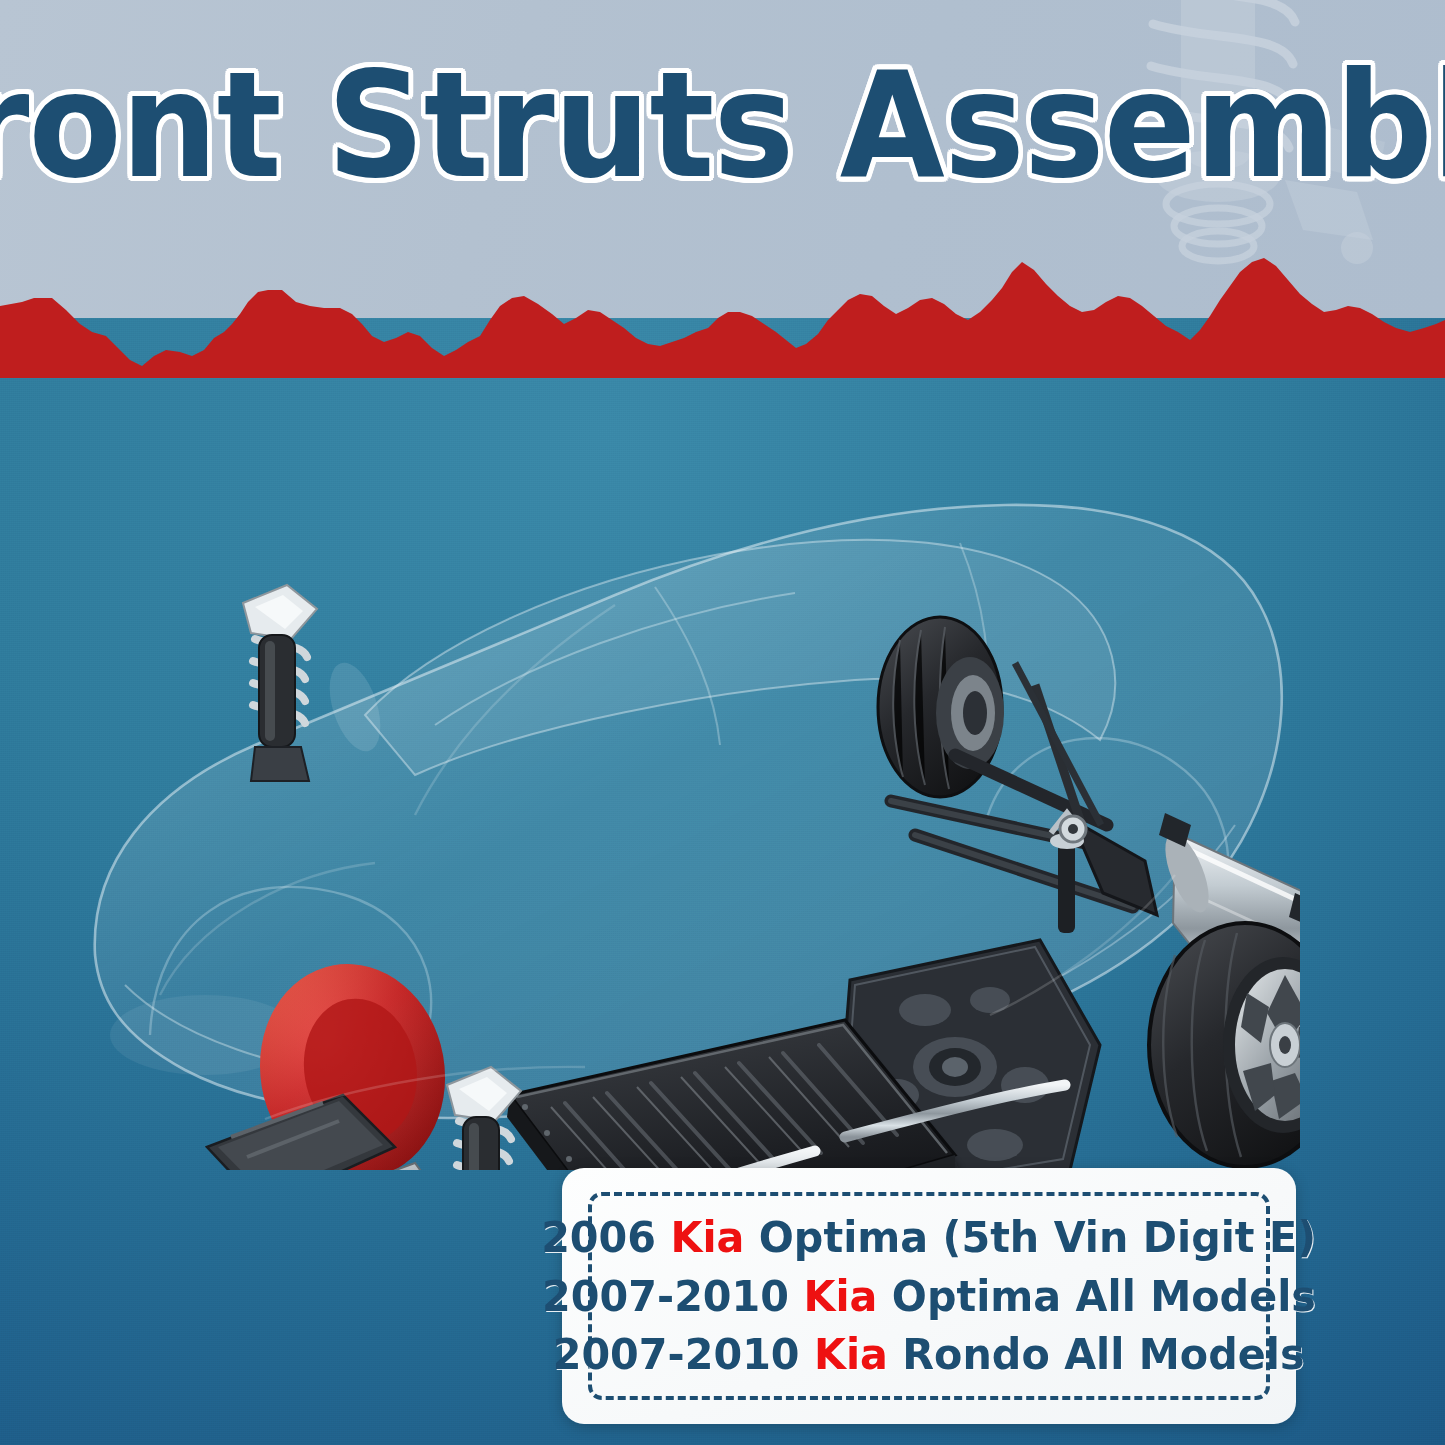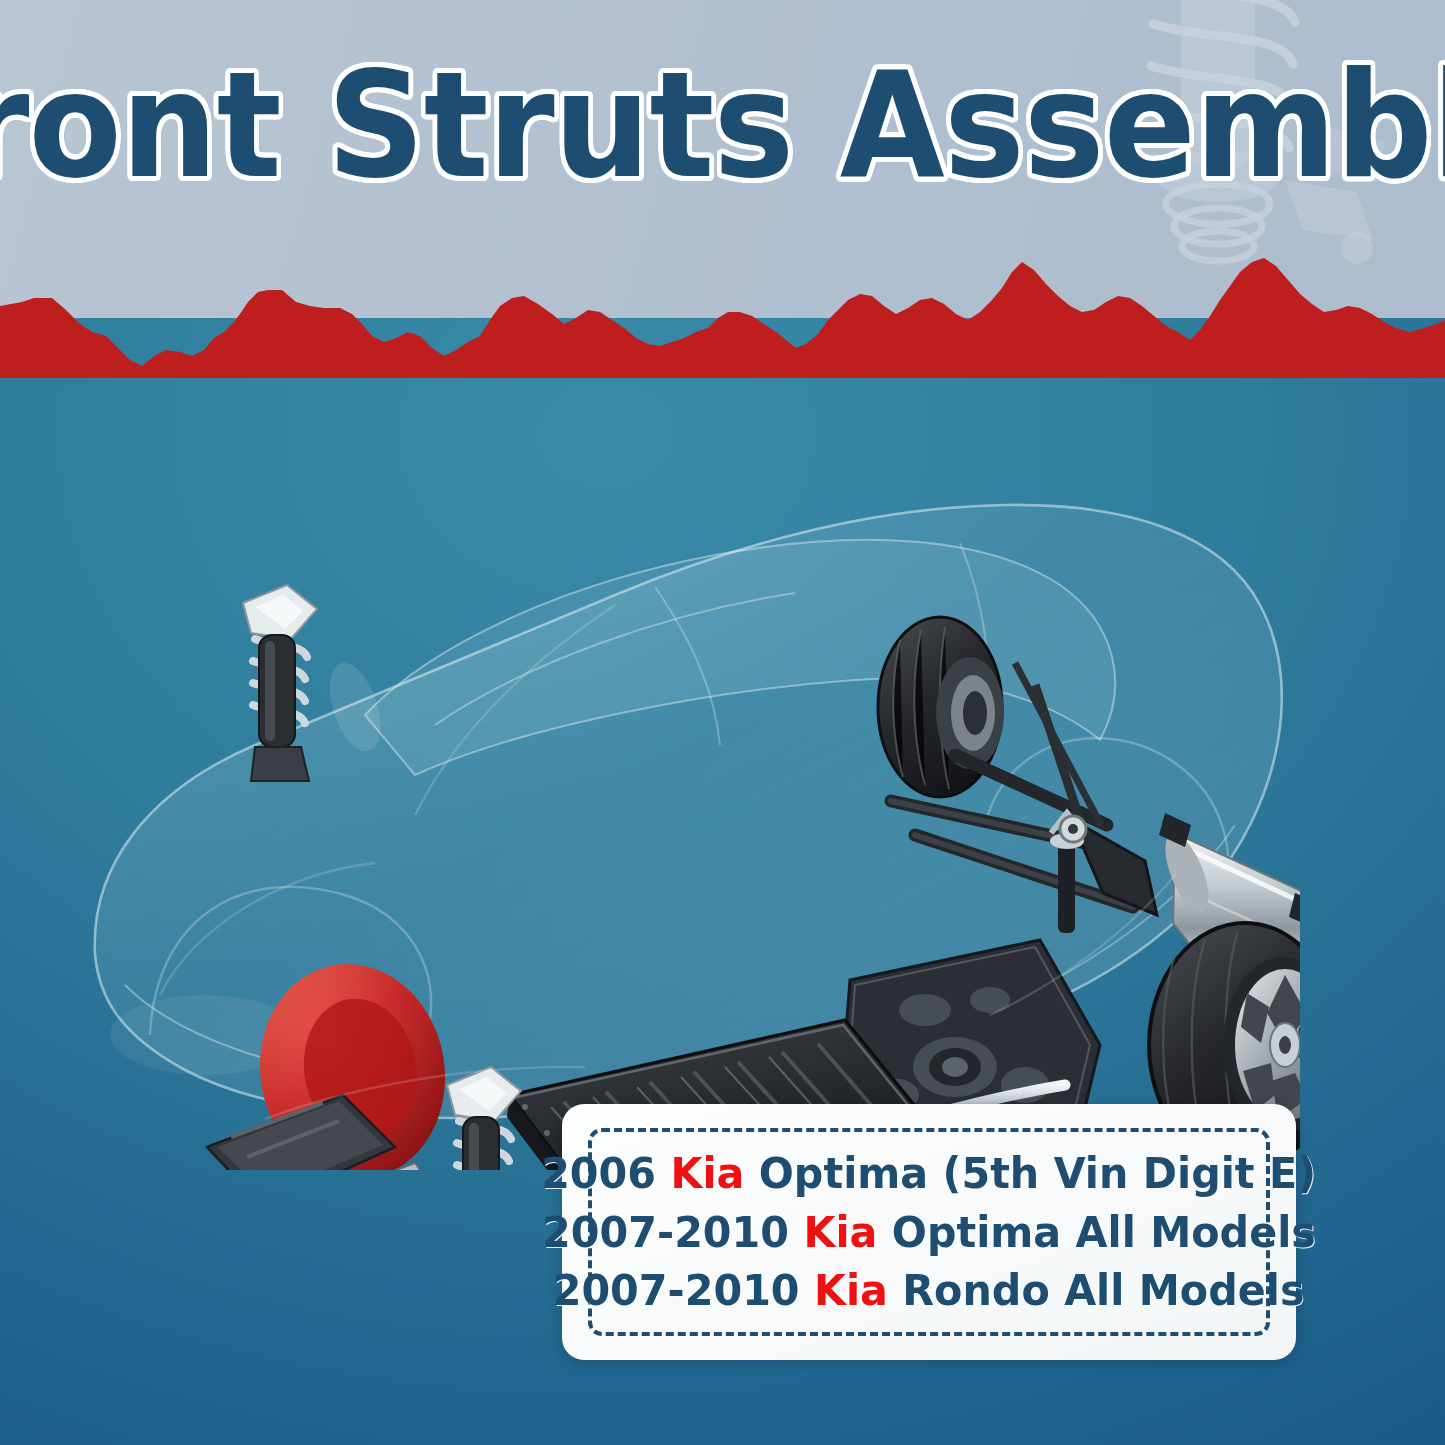--- a/index.html
+++ b/index.html
@@ -61,21 +61,21 @@
   
   .torn{position:absolute;left:0;top:228px;width:1445px;height:150px;}
   .torn svg{display:block;width:100%;height:100%;}
 
   
   .car{position:absolute;left:55px;top:395px;width:1245px;height:775px;}
   .car svg{display:block;width:100%;height:100%;}
 
   
   .fit-card{
-    position:absolute;left:562px;top:1104px;width:734px;height:256px;
+    position:absolute;left:562px;top:1168px;width:734px;height:256px;
     background:linear-gradient(160deg,#fdfefe 0%,#f7f9fa 55%,#f2f5f7 100%);
     border-radius:22px;
     box-shadow:0 3px 14px rgba(0,0,0,.22);
   }
   .fit-dash{
     position:absolute;left:26px;top:24px;right:26px;bottom:24px;
     border:4px dashed #1d4e72;
     border-radius:14px;
     display:flex;flex-direction:column;
     align-items:center;justify-content:center;

